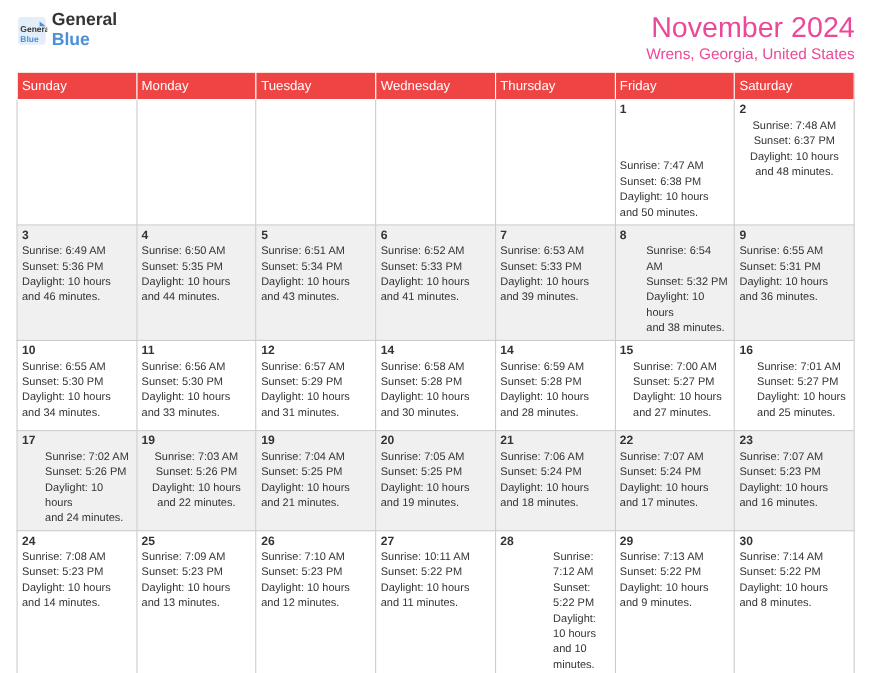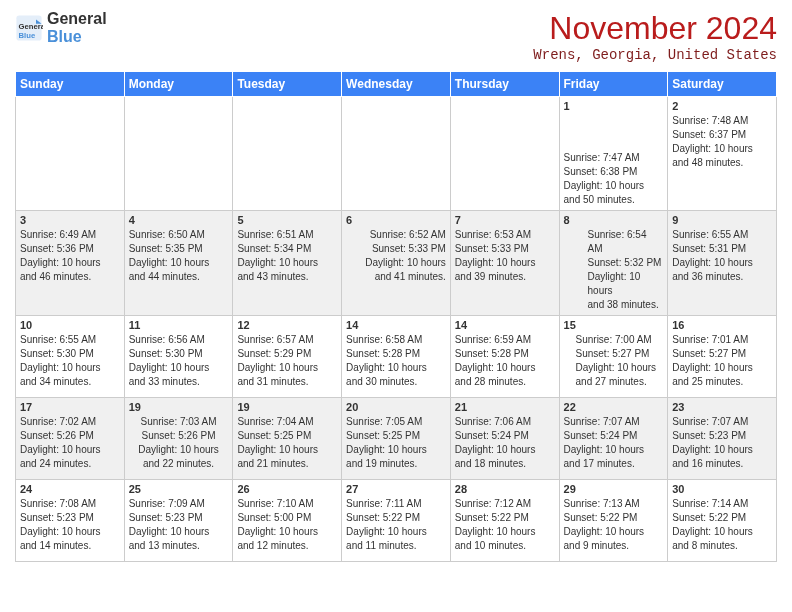--- a/index.html
+++ b/index.html
@@ -2,24 +2,24 @@
 <html><head>
   <meta charset="utf-8">
   <style>
     * { box-sizing: border-box; margin: 0; padding: 0; }
     body { font-family: Arial, sans-serif; background: #fff; width: 792px; height: 612px; overflow: hidden; }
     .container { width: 792px; padding: 10px 15px; }
     .header { display: flex; justify-content: space-between; align-items: flex-start; margin-bottom: 8px; }
     .logo { display: flex; align-items: center; gap: 4px; }
     .logo-icon { width: 28px; height: 28px; }
     .title-block { text-align: right; }
-    .month-title { font-size: 32px; color: #b91c1c; font-weight: normal; }
-    .location { font-size: 14px; color: #7f1d1d; font-family: Liberation Mono, monospace; }
+    .month-title { font-size: 26px; color: #ec4899; font-weight: normal; }
+    .location { font-size: 14px; color: #ec4899; }
     table { width: 100%; border-collapse: collapse; table-layout: fixed; }
-    thead th { background-color: #3b82f6; color: white; padding: 5px 4px; font-size: 12px; font-weight: bold; text-align: left; border: 1px solid #fff; }
+    thead th { background-color: #ef4444; color: white; padding: 5px 4px; font-size: 12px; font-weight: normal; text-align: left; border: 1px solid #fff; }
     tbody td { border: 1px solid #ccc; vertical-align: top; padding: 3px 4px; font-size: 10px; color: #333; background: #fff; height: 82px; }
     tbody tr:nth-child(even) td { background: #f0f0f0; }
     .day-num { font-weight: bold; font-size: 11px; display: block; margin-bottom: 2px; }
     .day-info { font-size: 10px; line-height: 1.4; }
     .empty { background: #fff !important; }
   </style>
 </head>
 <body>
 
 <div class="container">
@@ -63,21 +63,21 @@
           <td class="empty"></td>
           <td>
             <span class="day-num">1</span>
             <div class="day-info" style="white-space: pre-line; margin-top: 39px;">Sunrise: 7:47 AM
 Sunset: 6:38 PM
 Daylight: 10 hours
 and 50 minutes.</div>
           </td>
           <td>
             <span class="day-num">2</span>
-            <div class="day-info" style="white-space: pre-line;">Sunrise: 7:48 AM
+            <div class="day-info" style="white-space: pre-line; text-align: center;">Sunrise: 7:48 AM
 Sunset: 6:37 PM
 Daylight: 10 hours
 and 48 minutes.</div>
           </td>
         </tr>
         <tr>
           <td>
             <span class="day-num">3</span>
             <div class="day-info" style="white-space: pre-line;">Sunrise: 6:49 AM
 Sunset: 5:36 PM
@@ -93,21 +93,21 @@
           </td>
           <td>
             <span class="day-num">5</span>
             <div class="day-info" style="white-space: pre-line;">Sunrise: 6:51 AM
 Sunset: 5:34 PM
 Daylight: 10 hours
 and 43 minutes.</div>
           </td>
           <td>
             <span class="day-num">6</span>
-            <div class="day-info" style="white-space: pre-line; text-align: right;">Sunrise: 6:52 AM
+            <div class="day-info" style="white-space: pre-line;">Sunrise: 6:52 AM
 Sunset: 5:33 PM
 Daylight: 10 hours
 and 41 minutes.</div>
           </td>
           <td>
             <span class="day-num">7</span>
             <div class="day-info" style="white-space: pre-line;">Sunrise: 6:53 AM
 Sunset: 5:33 PM
 Daylight: 10 hours
 and 39 minutes.</div>
@@ -165,30 +165,30 @@
           </td>
           <td>
             <span class="day-num">15</span>
             <div class="day-info" style="white-space: pre-line; margin-left: 12px;">Sunrise: 7:00 AM
 Sunset: 5:27 PM
 Daylight: 10 hours
 and 27 minutes.</div>
           </td>
           <td>
             <span class="day-num">16</span>
-            <div class="day-info" style="white-space: pre-line;">Sunrise: 7:01 AM
+            <div class="day-info" style="white-space: pre-line; margin-left: 16px;">Sunrise: 7:01 AM
 Sunset: 5:27 PM
 Daylight: 10 hours
 and 25 minutes.</div>
           </td>
         </tr>
         <tr>
           <td>
             <span class="day-num">17</span>
-            <div class="day-info" style="white-space: pre-line;">Sunrise: 7:02 AM
+            <div class="day-info" style="white-space: pre-line; margin-left: 21px;">Sunrise: 7:02 AM
 Sunset: 5:26 PM
 Daylight: 10 hours
 and 24 minutes.</div>
           </td>
           <td>
             <span class="day-num">19</span>
             <div class="day-info" style="white-space: pre-line; text-align: center;">Sunrise: 7:03 AM
 Sunset: 5:26 PM
 Daylight: 10 hours
 and 22 minutes.</div>
@@ -240,34 +240,34 @@
           <td>
             <span class="day-num">25</span>
             <div class="day-info" style="white-space: pre-line;">Sunrise: 7:09 AM
 Sunset: 5:23 PM
 Daylight: 10 hours
 and 13 minutes.</div>
           </td>
           <td>
             <span class="day-num">26</span>
             <div class="day-info" style="white-space: pre-line;">Sunrise: 7:10 AM
-Sunset: 5:00 PM
+Sunset: 5:23 PM
 Daylight: 10 hours
 and 12 minutes.</div>
           </td>
           <td>
             <span class="day-num">27</span>
-            <div class="day-info" style="white-space: pre-line;">Sunrise: 7:11 AM
+            <div class="day-info" style="white-space: pre-line;">Sunrise: 10:11 AM
 Sunset: 5:22 PM
 Daylight: 10 hours
 and 11 minutes.</div>
           </td>
           <td>
             <span class="day-num">28</span>
-            <div class="day-info" style="white-space: pre-line;">Sunrise: 7:12 AM
+            <div class="day-info" style="white-space: pre-line; margin-left: 48px;">Sunrise: 7:12 AM
 Sunset: 5:22 PM
 Daylight: 10 hours
 and 10 minutes.</div>
           </td>
           <td>
             <span class="day-num">29</span>
             <div class="day-info" style="white-space: pre-line;">Sunrise: 7:13 AM
 Sunset: 5:22 PM
 Daylight: 10 hours
 and 9 minutes.</div>

